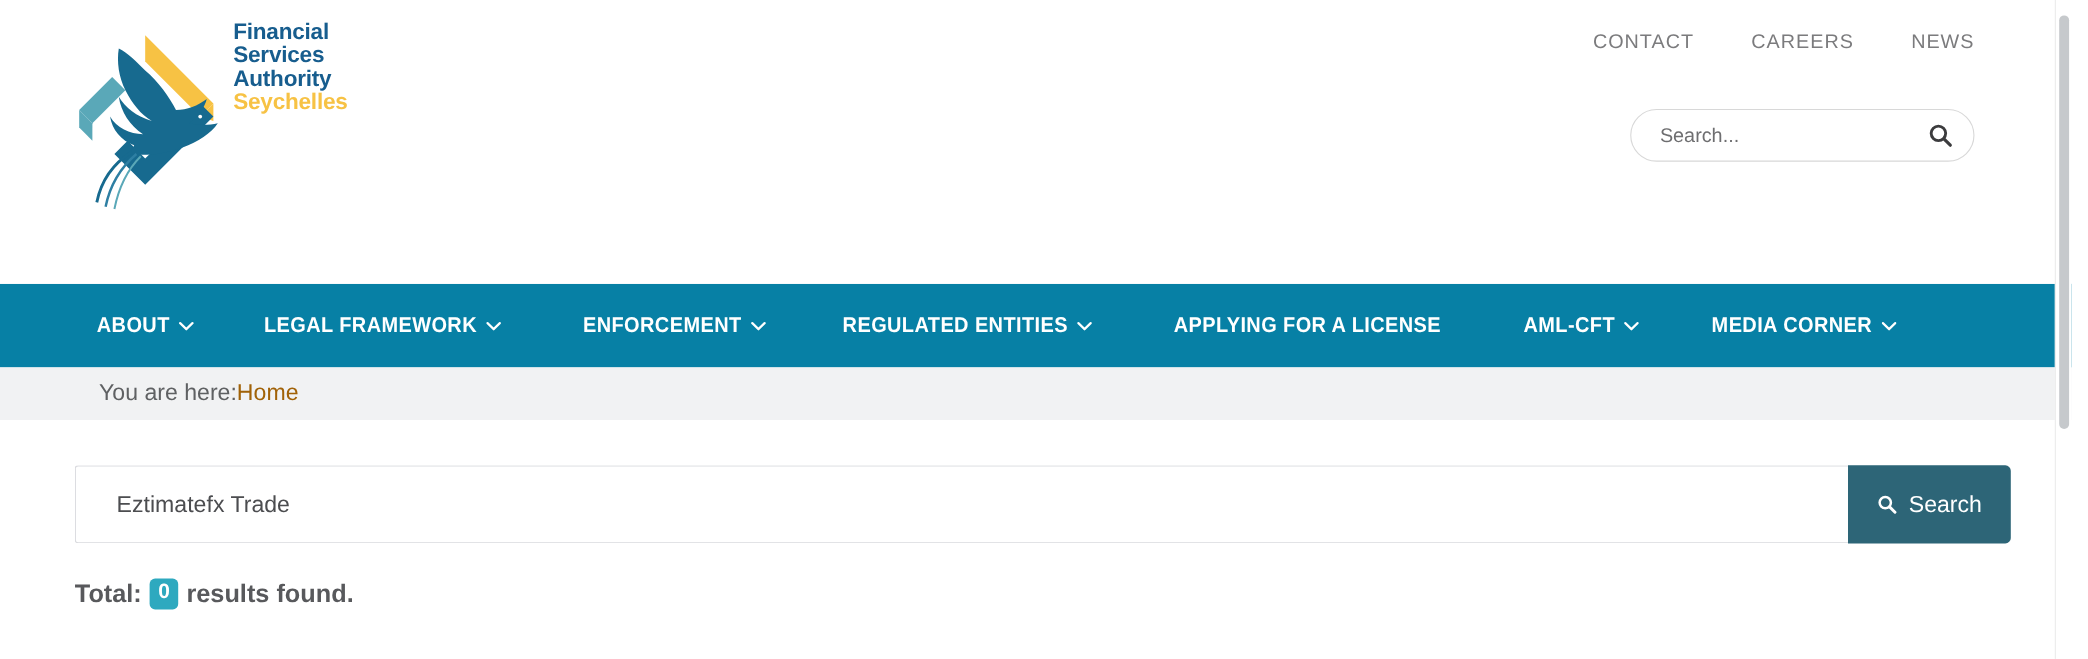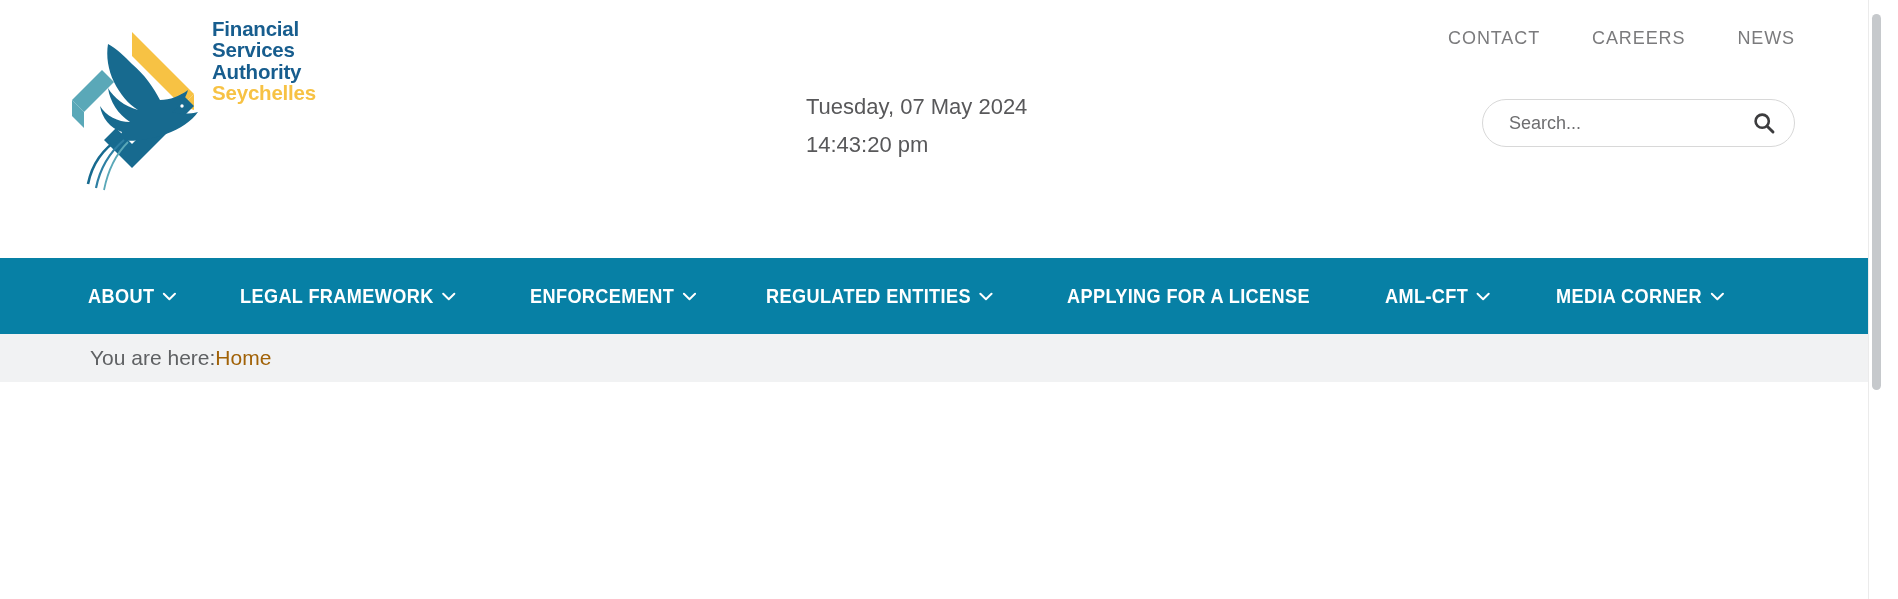--- a/index.html
+++ b/index.html
@@ -249,24 +249,20 @@
         <path d="M70 124 C58 136 50 152 46 172" stroke="#5aa8b8" stroke-width="1.8" fill="none"></path>
       </svg>
       <div class="logo-text">
         <span class="l1">Financial</span>
         <span class="l2">Services</span>
         <span class="l3">Authority</span>
         <span class="l4">Seychelles</span>
       </div>
     </div>
 
-    <div class="datetime">
-      <div>Tuesday, 07 May 2024</div>
-      <div>14:43:20 pm</div>
-    </div>
 
     <div class="utility-nav">
       <a>CONTACT</a>
       <a>CAREERS</a>
       <a>NEWS</a>
     </div>
 
     <div class="header-search">
       <input type="text" placeholder="Search..." style="">
       <svg class="hs-icon" viewBox="0 0 24 24">
@@ -316,18 +312,38 @@
         <polyline points="1.5,1.8 7.5,7.2 13.5,1.8" fill="none" stroke="#ffffff" stroke-width="2.2" stroke-linecap="round" stroke-linejoin="round"></polyline>
       </svg>
     </div>
   </div>
 
   <div class="breadcrumb">
     <span class="label">You are here:</span>
     <span class="crumb">Home</span>
   </div>
 
+  <div class="content">
+    <div class="searchbar">
+      <div class="field">
+        <input type="text" value="Eztimatefx Trade" style="">
+      </div>
+      <button class="btn-search">
+        <svg class="bi" viewBox="0 0 20 20">
+          <circle cx="8.3" cy="8.3" r="5.4" fill="none" stroke="#ffffff" stroke-width="2.4"></circle>
+          <line x1="12.4" y1="12.4" x2="17.6" y2="17.6" stroke="#ffffff" stroke-width="2.8" stroke-linecap="round"></line>
+        </svg>
+        <span>Search</span>
+      </button>
+    </div>
+
+    <div class="total-line">
+      <span>Total:</span>
+      <span class="badge">0</span>
+      <span>results found.</span>
+    </div>
+  </div>
 
   <div class="scrollbar">
     <div class="thumb"></div>
   </div>
 
 </div>
 
 </body></html>

